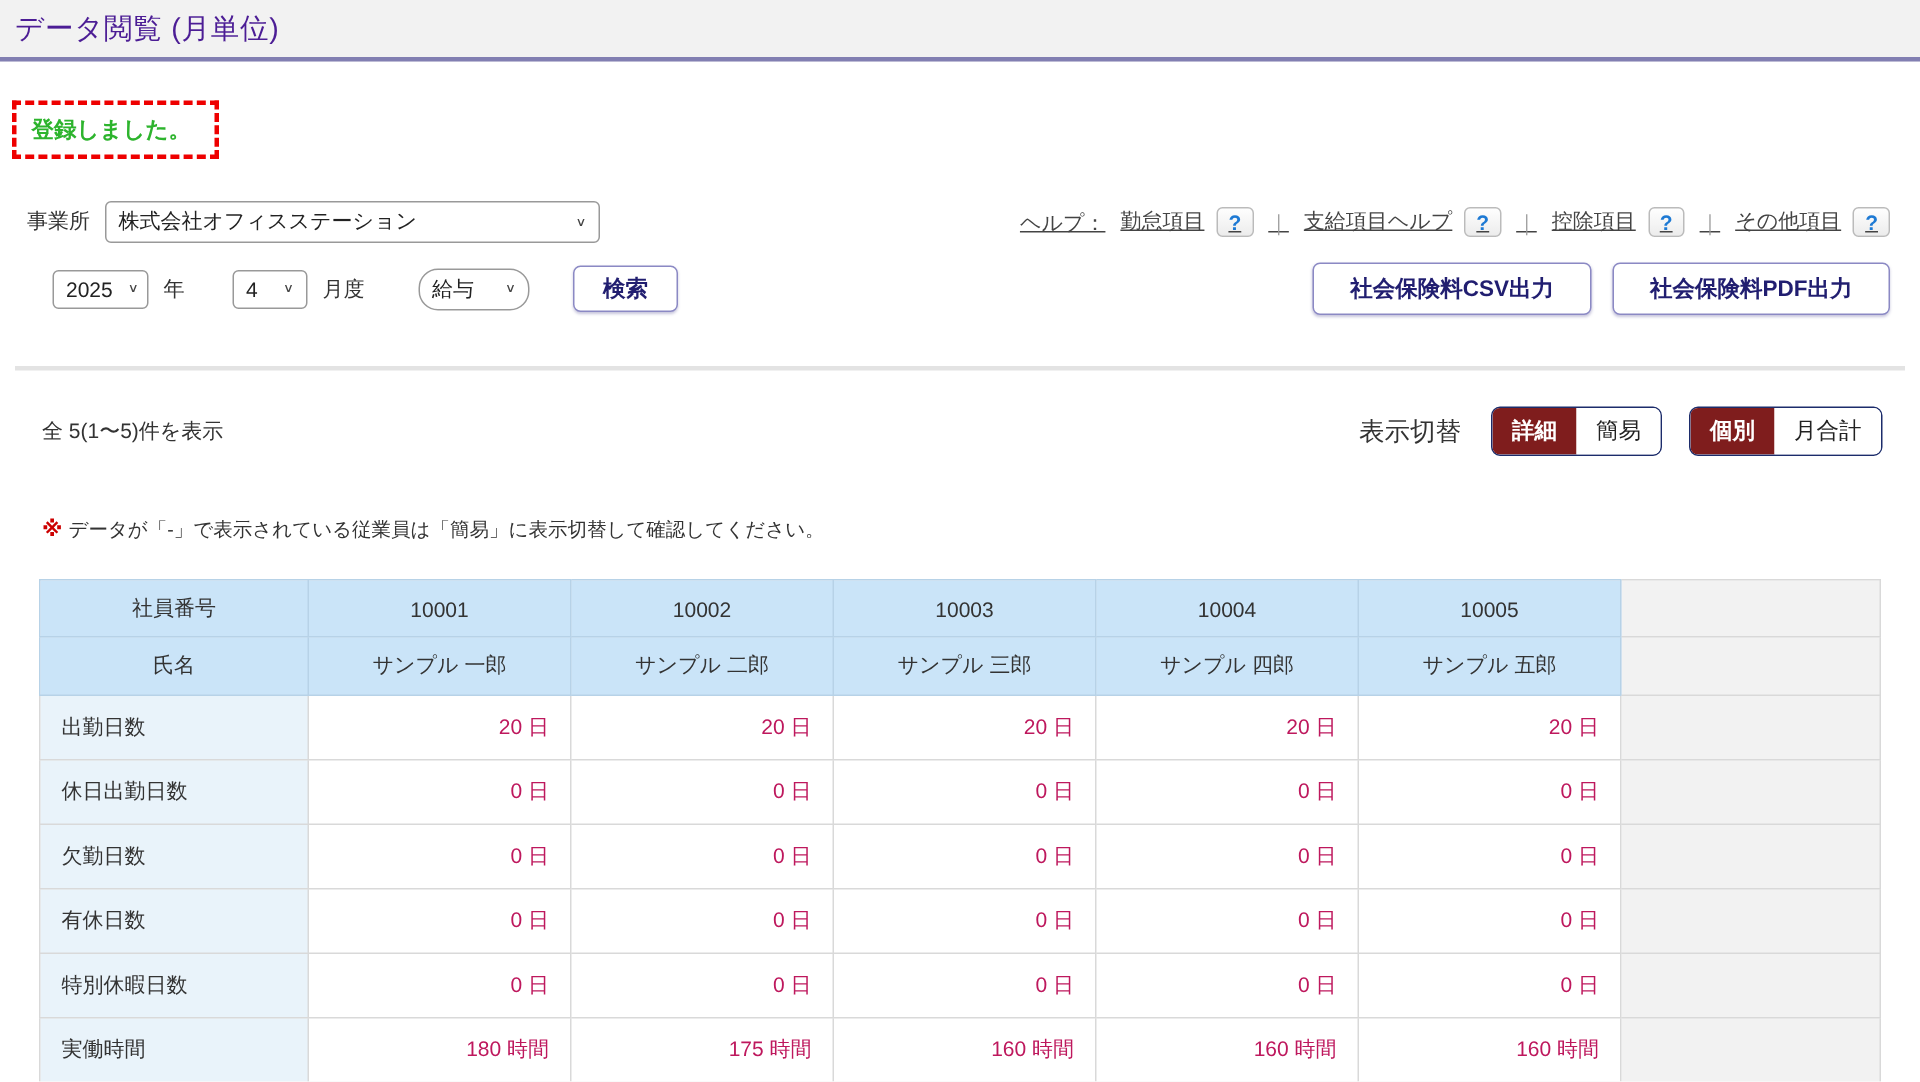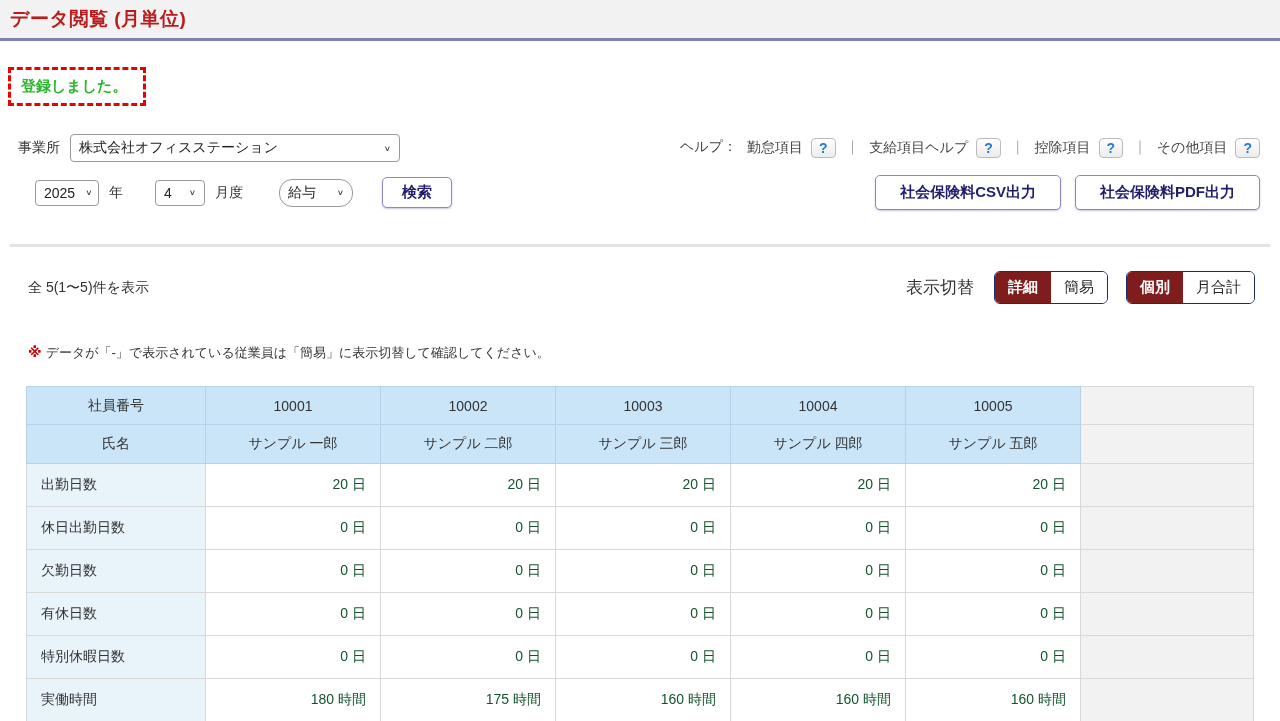--- a/index.html
+++ b/index.html
@@ -11,21 +11,21 @@
   }
   .page { position:relative; width:1280px; height:721px; overflow:hidden; background:#fff; }
 
   
   .titlebar {
     height:41px; background:#f2f2f2;
     border-bottom:3px solid #827fb2;
     display:flex; align-items:center;
     padding-left:10px;
   }
-  .titlebar h1 { font-size:19px; font-weight:bold; color:#b91c1c; letter-spacing:0.5px; }
+  .titlebar h1 { font-size:19px; font-weight:normal; color:#4c1d95; letter-spacing:0.5px; }
 
   
   .msg-wrap { margin:26px 0 0 8px; }
   .msg-box {
     display:inline-block;
     border:3px dashed #ee0000;
     padding:7px 16px 7px 10px;
   }
   .msg-box span { color:#2db42d; font-weight:bold; font-size:15px; }
 
@@ -48,21 +48,21 @@
   .gap { display:inline-block; }
 
   .btn-search {
     border:1px solid #8b89c4; border-radius:5px; background:#fff;
     color:#211e70; font-weight:bold; font-size:15px;
     padding:5px 19px; margin-left:19px; cursor:pointer;
     box-shadow:0 1px 2px rgba(130,127,178,.45);
   }
 
   
-  .help { display:flex; align-items:flex-start; gap:10px; font-size:14px; color:#444; }
+  .help { display:flex; align-items:flex-end; gap:10px; font-size:14px; color:#444;text-decoration:underline; }
   .help-item { display:inline-flex; align-items:center; gap:8px; }
   .qmark {
     display:inline-block; border:1px solid #bbb; border-radius:4px;
     background:linear-gradient(#fefefe,#ececec);
     color:#1e7ad4; font-weight:bold; font-size:14px;
     padding:1px 7px; cursor:pointer;
   }
   .help-sep { color:#9a9a9a; font-size:14px; }
 
   
@@ -94,21 +94,21 @@
   .note .mark { color:#cc0000; font-weight:bold; margin-right:4px; font-size:14px; }
 
   
   table.data { border-collapse:collapse; margin:24px 0 0 26px; table-layout:fixed; }
   table.data th, table.data td { border:1px solid #d9d9d9; font-weight:normal; font-size:14px; }
   .hcell { background:#cae4f8; border-color:#b7d2e7 !important; text-align:center; color:#333; height:38px; }
   .hcell.lab { width:179px; }
   .hrow2 .hcell { height:39px; }
   .col-v { width:175px; }
   .rlab { background:#e9f3fa; text-align:left; padding-left:14px; color:#333; height:43px; }
-  .rval { background:#fff; text-align:right; padding-right:14px; color:#14532d; font-size:15px; }
+  .rval { background:#fff; text-align:right; padding-right:14px; color:#be185d; font-size:15px; }
   .gcell { background:#f2f2f2; }
 </style>
 </head>
 <body>
 
 <div class="page">
 
   <div class="titlebar">
     <h1>データ閲覧 (月単位)</h1>
   </div>

